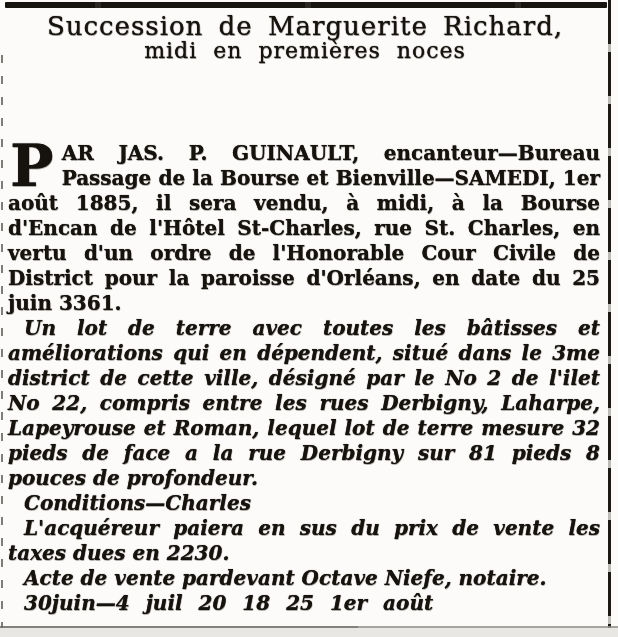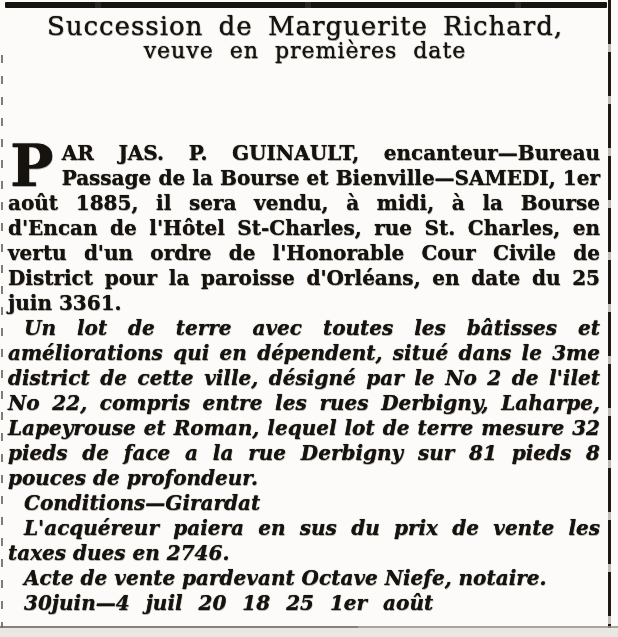--- a/index.html
+++ b/index.html
@@ -106,31 +106,31 @@
 <body>
 
 <div class="sheet">
 
   <div class="top-rule"></div>
   <div class="left-rule"></div>
   <div class="right-rule"></div>
 
   <div class="header">
     <div class="h1">Succession de Marguerite Richard,</div>
-    <div class="h2">veuve en premières date</div>
+    <div class="h2">midi en premières noces</div>
   </div>
 
   <div class="bodycol">
     <p class="p"><span class="dropcap">P</span><span>AR JAS. P. GUINAULT, encanteur—Bureau Passage de la Bourse et Bienville—SAMEDI, 1er août 1885, il sera vendu, à midi, à la Bourse d'Encan de l'Hôtel St-Charles, rue St. Charles, en vertu d'un ordre de l'Honorable Cour Civile de District pour la paroisse d'Orléans, en date du 25 juin 3361.</span></p>
 
     <p class="p indent">Un lot de terre avec toutes les bâtisses et améliorations qui en dépendent, situé dans le 3me district de cette ville, désigné par le No 2 de l'ilet No 22, compris entre les rues Derbigny, Laharpe, Lapeyrouse et Roman, lequel lot de terre mesure 32 pieds de face a la rue Derbigny sur 81 pieds 8 pouces de profondeur.</p>
 
-    <p class="p indent">Conditions—Girardat</p>
+    <p class="p indent">Conditions—Charles</p>
 
-    <p class="p indent">L'acquéreur paiera en sus du prix de vente les taxes dues en 2746.</p>
+    <p class="p indent">L'acquéreur paiera en sus du prix de vente les taxes dues en 2230.</p>
 
     <p class="p indent">Acte de vente pardevant Octave Niefe, notaire.</p>
 
     <p class="p indent dateline">30juin—4 juil 20 18 25 1er août</p>
   </div>
 
   <div class="bottom-line"></div>
   <div class="bottom-strip"></div>
 
 </div>

